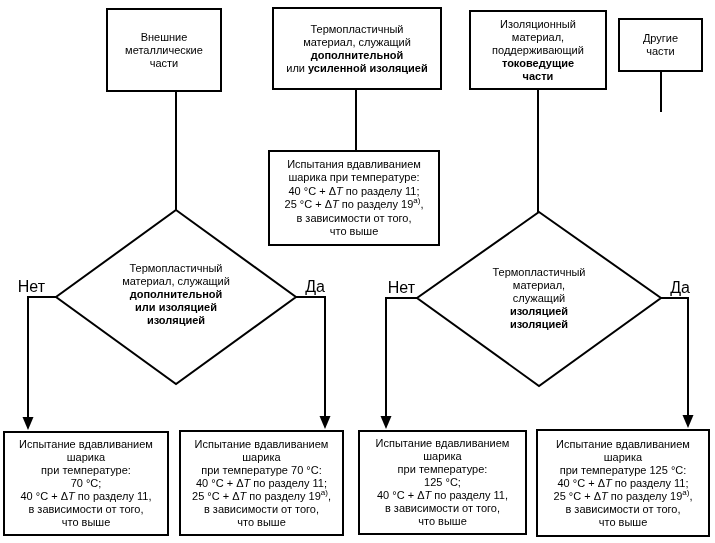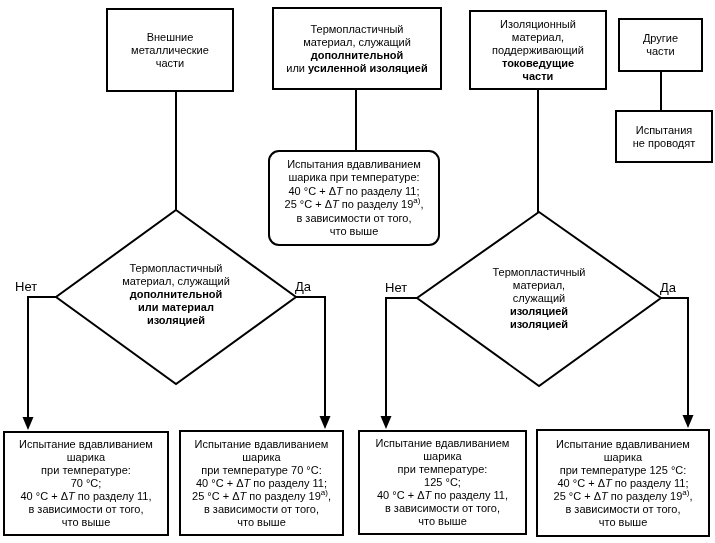--- a/index.html
+++ b/index.html
@@ -12,21 +12,21 @@
     position:absolute;box-sizing:border-box;border:2px solid #000;background:#fff;
     display:flex;align-items:center;justify-content:center;text-align:center;
     padding:2px;
   }
   .txt{font-size:11px;line-height:13px;}
   .txt-mid{font-size:11px;line-height:13.5px;}
   .dtext{
     position:absolute;text-align:center;font-size:11px;line-height:13px;
   }
   .branch-label{
-    position:absolute;font-size:13px;line-height:12px;text-align:left;width:30px;
+    position:absolute;font-size:16px;line-height:12px;text-align:right;width:30px;
   }
   sup{font-size:8px;line-height:0;}
   b{font-weight:bold;}
   i{font-style:italic;}
 </style>
 </head>
 <body>
 
 <div class="canvas">
 
@@ -46,45 +46,42 @@
       <path d="M325,429 L319.5,416 L330.5,416 Z"></path>
       <path d="M386,429 L380.5,416 L391.5,416 Z"></path>
       <path d="M688,428 L682.5,415 L693.5,415 Z"></path>
     </g>
     <g stroke="#000000" stroke-width="2" fill="#ffffff">
       <polygon points="176,210 296,297 176,384 56,297"></polygon>
       <polygon points="539,212 661,298 539,386 417,298"></polygon>
     </g>
   </svg>
 
-  <div class="box" style="left:106px;top:8px;width:128px;height:84px;">
+  <div class="box" style="left:106px;top:8px;width:116px;height:84px;">
     <div class="txt">Внешние<br>металлические<br>части</div>
   </div>
 
   <div class="box" style="left:272px;top:7px;width:170px;height:83px;">
     <div class="txt">Термопластичный<br>материал, служащий<br><b>дополнительной</b><br>или <b>усиленной изоляцией</b></div>
   </div>
 
   <div class="box" style="left:469px;top:10px;width:138px;height:80px;">
     <div class="txt">Изоляционный<br>материал,<br>поддерживающий<br><b>токоведущие</b><br><b>части</b></div>
   </div>
 
   <div class="box" style="left:618px;top:18px;width:85px;height:54px;">
     <div class="txt">Другие<br>части</div>
   </div>
 
-  <div class="box" style="left:615px;top:110px;width:98px;height:53px;">
-    <div class="txt">Испытания<br>не проводят</div>
-  </div>
 
-  <div class="box" style="left:268px;top:150px;width:172px;height:96px;border-radius:11px;">
+  <div class="box" style="left:268px;top:150px;width:172px;height:96px;">
     <div class="txt-mid">Испытания вдавливанием<br>шарика при температуре:<br>40 °С + Δ<i>T</i> по разделу 11;<br>25 °С + Δ<i>T</i> по разделу 19<sup>а)</sup>,<br>в зависимости от того,<br>что выше</div>
   </div>
 
-  <div class="dtext" style="left:96px;top:262px;width:160px;">Термопластичный<br>материал, служащий<br><b>дополнительной</b><br><b>или материал</b><br><b>изоляцией</b></div>
+  <div class="dtext" style="left:96px;top:262px;width:160px;">Термопластичный<br>материал, служащий<br><b>дополнительной</b><br><b>или изоляцией</b><br><b>изоляцией</b></div>
 
   <div class="dtext" style="left:469px;top:266px;width:140px;">Термопластичный<br>материал,<br>служащий<br><b>изоляцией</b><br><b>изоляцией</b></div>
 
   <div class="branch-label" style="left:15px;top:281px;">Нет</div>
   <div class="branch-label" style="left:295px;top:281px;">Да</div>
   <div class="branch-label" style="left:385px;top:282px;">Нет</div>
   <div class="branch-label" style="left:660px;top:282px;">Да</div>
 
   <div class="box" style="left:3px;top:431px;width:166px;height:105px;">
     <div class="txt">Испытание вдавливанием<br>шарика<br>при температуре:<br>70 °С;<br>40 °С + Δ<i>T</i> по разделу 11,<br>в зависимости от того,<br>что выше</div>

